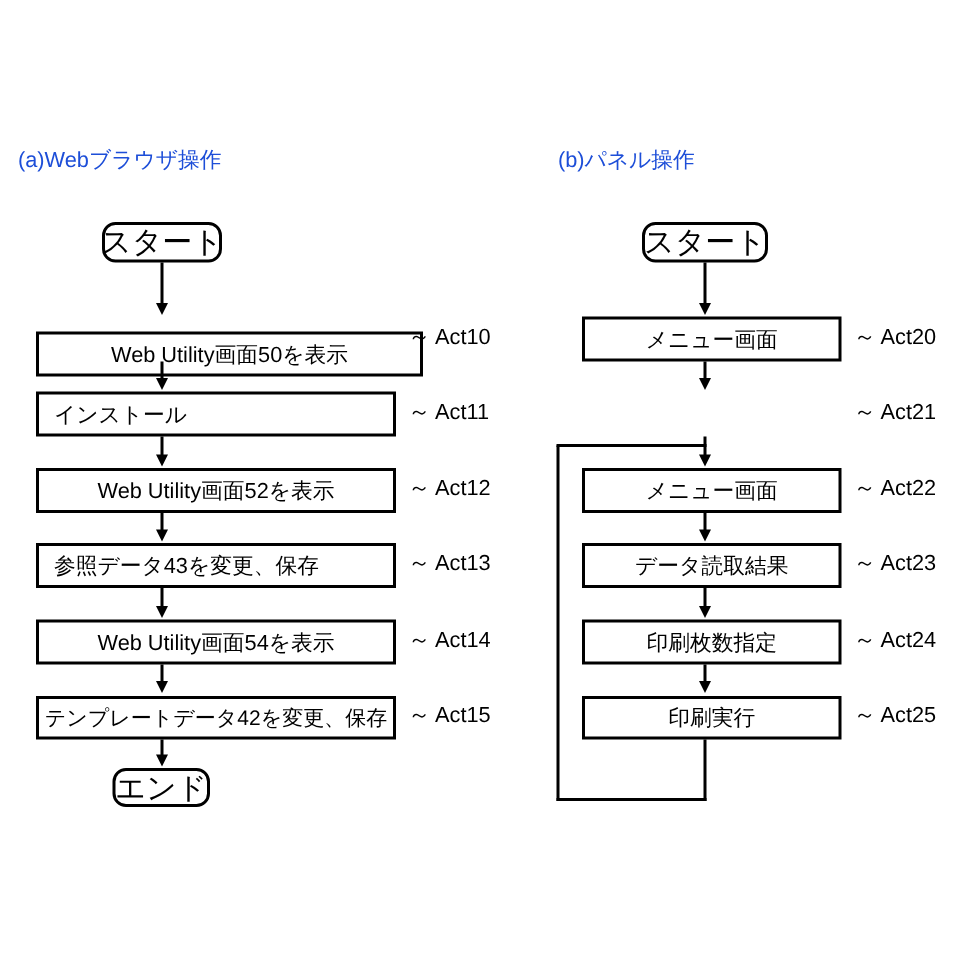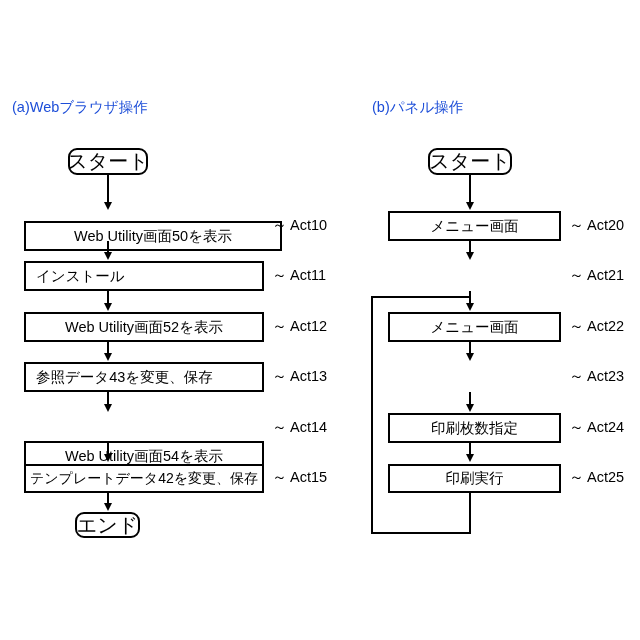--- a/index.html
+++ b/index.html
@@ -142,21 +142,21 @@
     <span>参照データ43を変更、保存</span>
   </div>
   <div class="act" style="left:272px; top:369px;">
     <span class="tilde">～</span>
     <span>Act13</span>
   </div>
 
   <div class="vline" style="left:107px; top:392px; height:13px;"></div>
   <div class="arrowhead" style="left:103.5px; top:404px;"></div>
 
-  <div class="proc center" style="left:24px; top:413px; width:240px; height:30px;margin-top:28px;">
+  <div class="proc center" style="left:24px; top:413px; width:240px; height:30px;">
     <span>Web Utility画面54を表示</span>
   </div>
   <div class="act" style="left:272px; top:420px;">
     <span class="tilde">～</span>
     <span>Act14</span>
   </div>
 
   <div class="vline" style="left:107px; top:443px; height:12px;"></div>
   <div class="arrowhead" style="left:103.5px; top:454px;"></div>
 
@@ -207,20 +207,23 @@
     <span>メニュー画面</span>
   </div>
   <div class="act" style="left:569px; top:319px;">
     <span class="tilde">～</span>
     <span>Act22</span>
   </div>
 
   <div class="vline" style="left:469px; top:342px; height:12px;"></div>
   <div class="arrowhead" style="left:465.5px; top:353px;"></div>
 
+  <div class="proc center" style="left:388px; top:362px; width:173px; height:30px;">
+    <span>データ読取結果</span>
+  </div>
   <div class="act" style="left:569px; top:369px;">
     <span class="tilde">～</span>
     <span>Act23</span>
   </div>
 
   <div class="vline" style="left:469px; top:392px; height:13px;"></div>
   <div class="arrowhead" style="left:465.5px; top:404px;"></div>
 
   <div class="proc center" style="left:388px; top:413px; width:173px; height:30px;">
     <span>印刷枚数指定</span>

